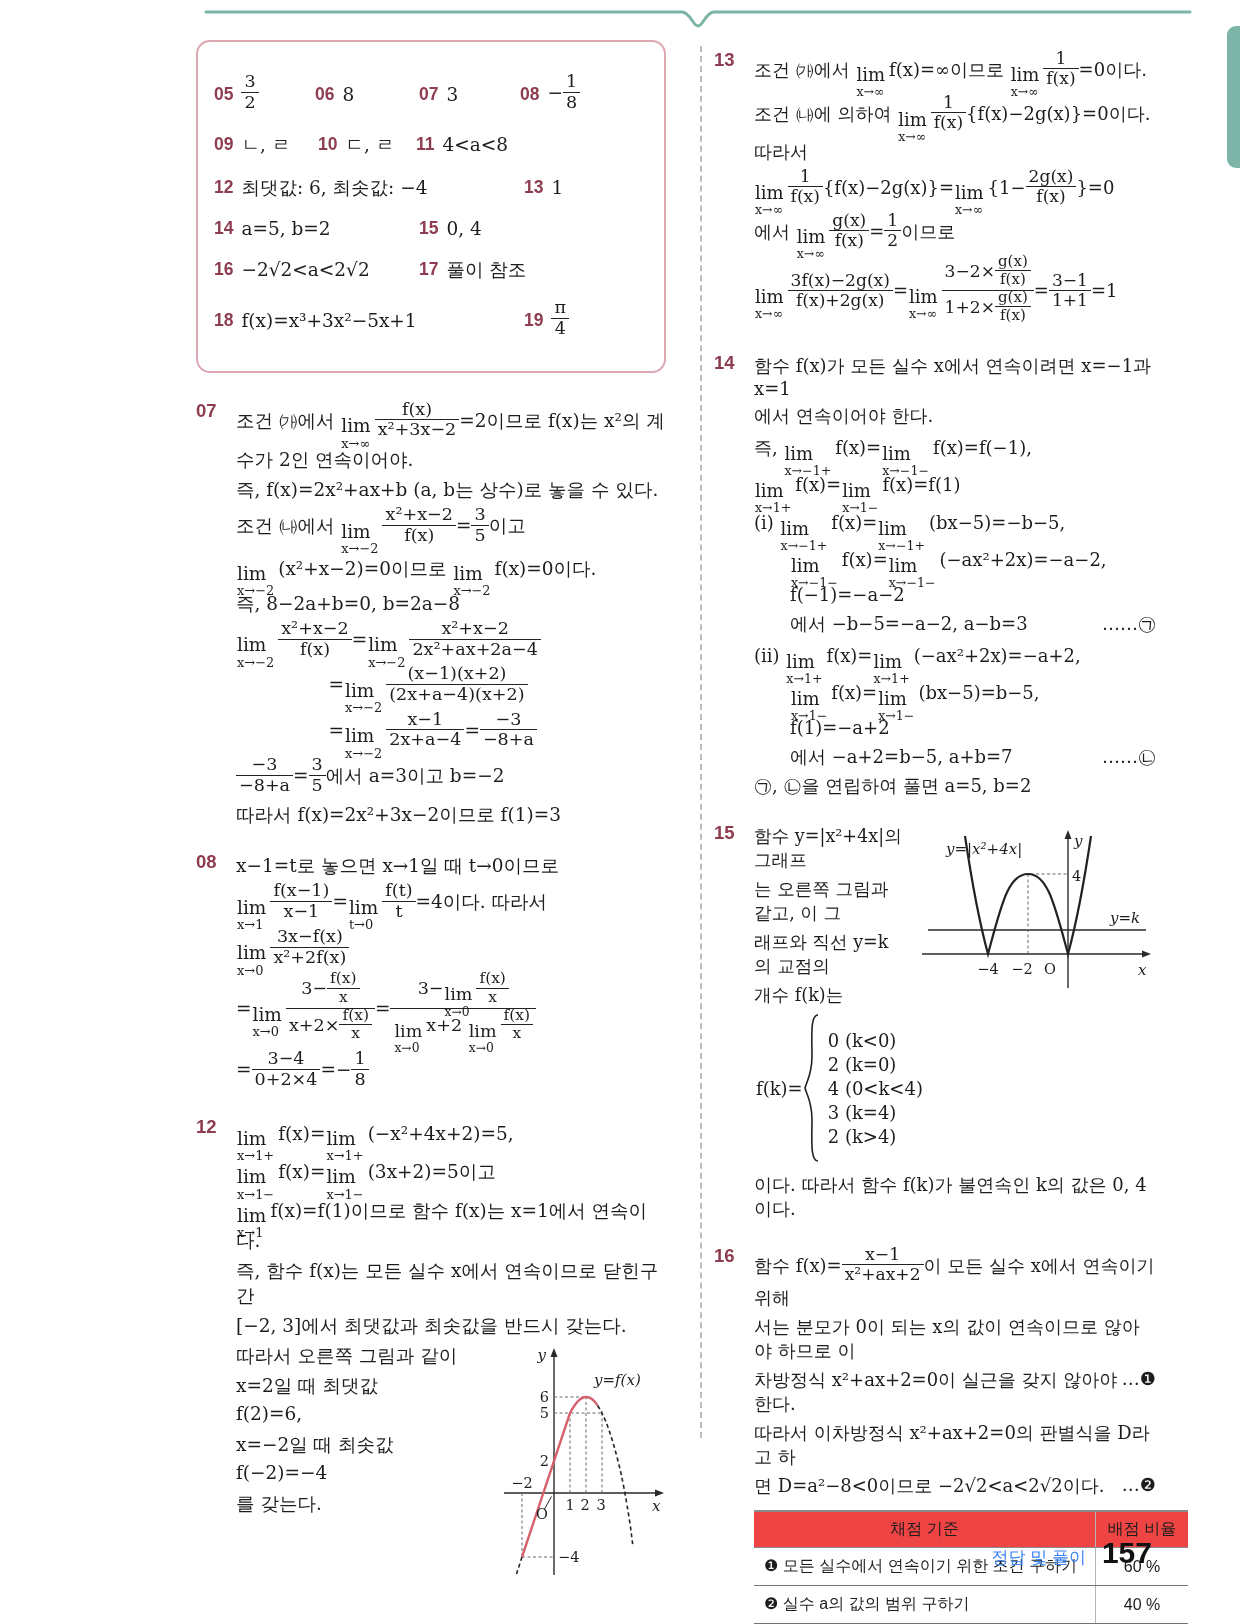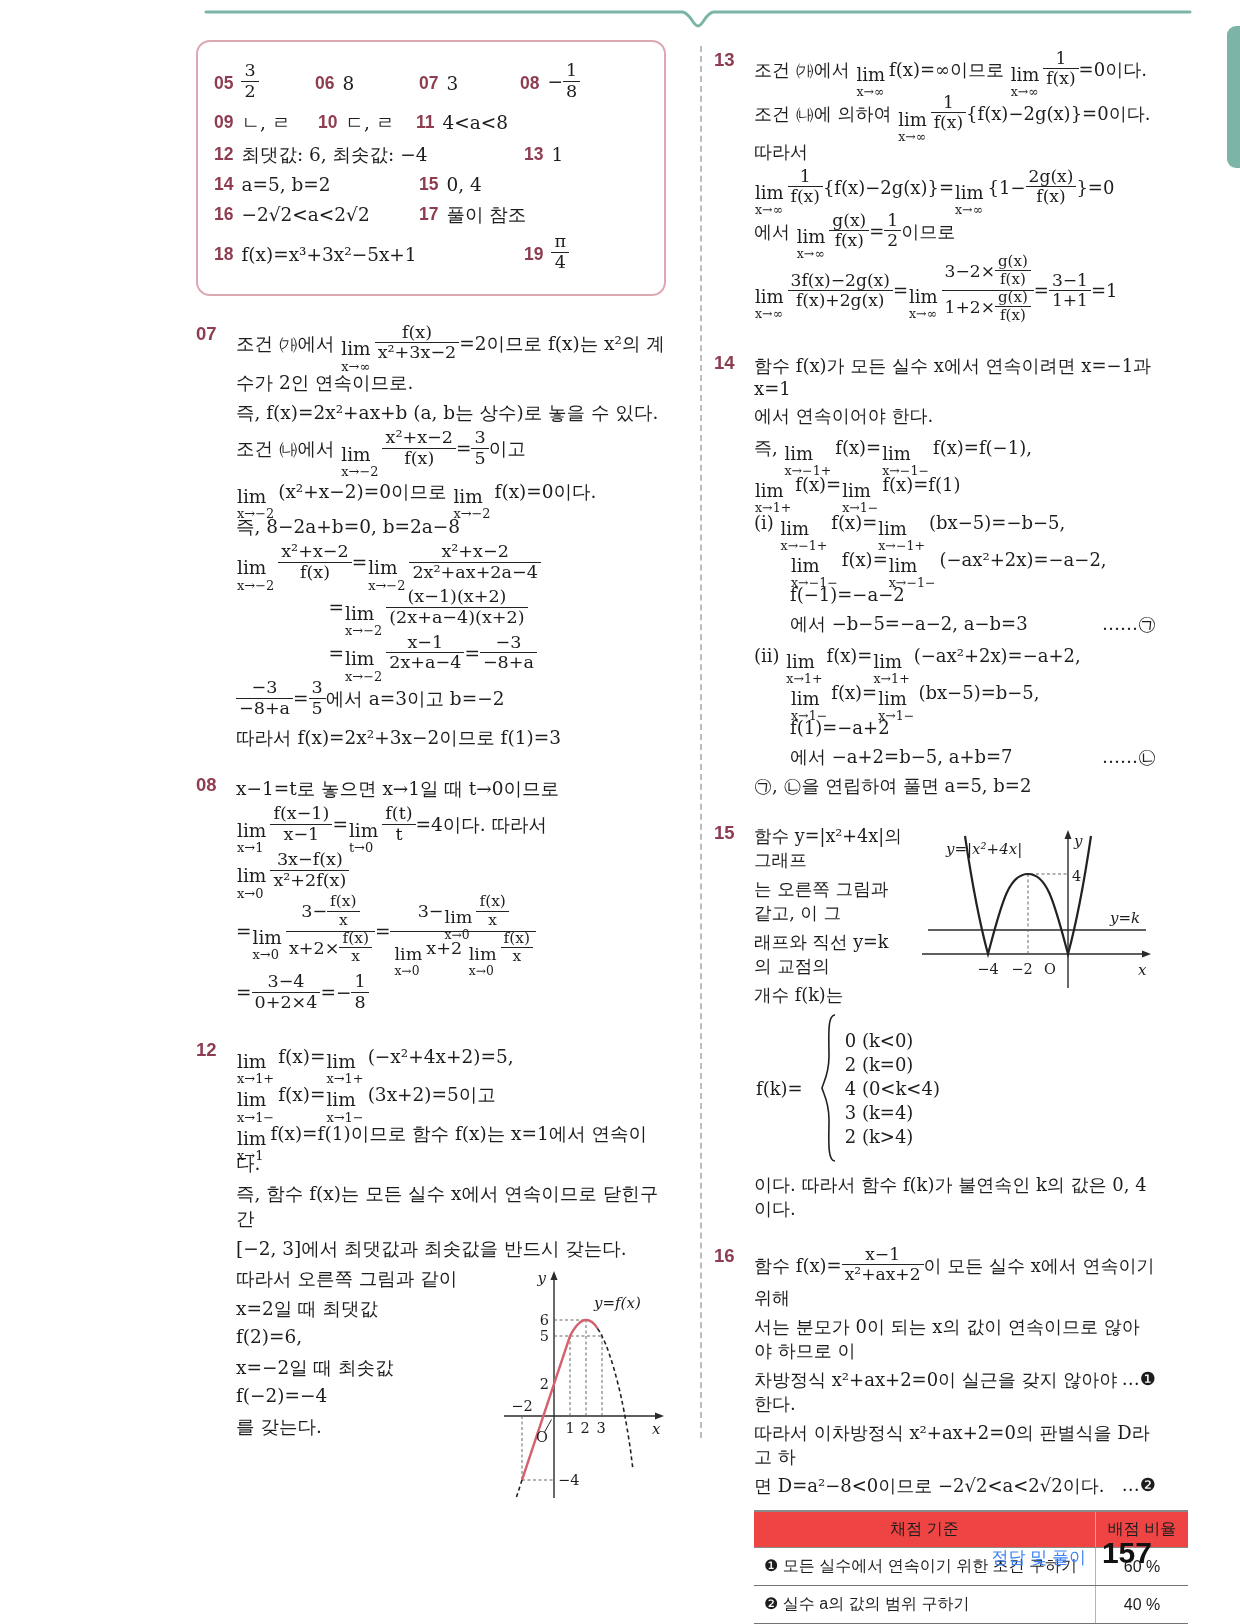--- a/index.html
+++ b/index.html
@@ -10,21 +10,21 @@
   }
   .topline{position:absolute;left:204px;top:8px;}
   .side-tab{position:absolute;right:0;top:26px;width:13px;height:142px;
     background:#7cb4a8;border-radius:9px 0 0 9px;}
   .divider{position:absolute;left:700px;top:46px;height:1392px;border-left:2px dashed #bcbcbc;}
   .col-left{position:absolute;left:196px;top:40px;width:470px;}
   .col-right{position:absolute;left:714px;top:46px;width:442px;font-size:18px;}
 
   
   .ansbox{border:2px solid #dca8b2;border-radius:14px;padding:14px 8px 12px 16px;margin-bottom:24px;}
-  .arow{display:flex;align-items:center;margin:7px 0;}
+  .arow{display:flex;align-items:center;margin:18px 0;}
   .ans{display:flex;align-items:center;gap:8px;}
   .an{font-family:"Liberation Sans",sans-serif;font-weight:bold;color:#8e3d51;font-size:17.5px;}
   .w101{width:101px;flex:none}.w104{width:104px;flex:none}.w98{width:98px;flex:none}
   .w205{width:205px;flex:none}.w310{width:310px;flex:none}
 
   
   .sol{display:flex;margin-bottom:16px;}
   .sol-num{flex:none;width:40px;font-family:"Liberation Sans",sans-serif;font-weight:bold;
     color:#8e3d51;font-size:18.5px;padding-top:3px;}
   .sol-body{flex:1;min-width:0;}
@@ -46,21 +46,21 @@
   .gd{stroke:#666;stroke-width:1;stroke-dasharray:3 2.5;fill:none;}
   .rc{stroke:#d5616f;stroke-width:2.4;fill:none;}
   .bd{stroke:#222;stroke-width:1.6;stroke-dasharray:4 3;fill:none;}
   .crv{stroke:#222;stroke-width:2.2;fill:none;}
   .gt{font-family:"DejaVu Serif",serif;font-size:15px;font-style:italic;fill:#1d1d1d;}
   .gn{font-family:"DejaVu Serif",serif;font-size:14.5px;fill:#1d1d1d;}
   .arrowhead{fill:#2a2a2a;}
 
   
   .pw{display:flex;align-items:center;margin:4px 0 4px 2px;}
-  .pw-lhs{margin-right:17px;}
+  .pw-lhs{margin-right:0;}
   .pw-cases{margin-left:8px;}
   .pw-cases .mline{margin:3px 0;min-height:0;}
   .s15text{font-size:17.6px;}
 
   
   .score{width:434px;border-collapse:collapse;margin:12px 0 16px;
     font-family:"Liberation Sans",sans-serif;font-size:16px;}
   .score th{background:#ef4444;font-weight:normal;padding:7px 0;
     border-top:2px solid #8a8a8a;border-bottom:1px solid #8a8a8a;}
   .score td{padding:8px 10px;border-bottom:1px solid #737373;}
@@ -171,21 +171,21 @@
     <div class="sol">
       <div class="sol-num">07</div>
       <div class="sol-body">
           <div class="mline">조건 ㈎에서 <span class="lim">
               <span class="lt">lim</span>
               <span class="lu">x→∞</span>
             </span><span class="fr">
               <span class="n">f(x)</span>
               <span class="d">x²+3x−2</span>
             </span>=2이므로 f(x)는 x²의 계</div>
-          <div class="mline">수가 2인 연속이므로.</div>
+          <div class="mline">수가 2인 연속이어야.</div>
           <div class="mline">즉, f(x)=2x²+ax+b (a, b는 상수)로 놓을 수 있다.</div>
           <div class="mline">조건 ㈏에서 <span class="lim">
               <span class="lt">lim</span>
               <span class="lu">x→−2</span>
             </span><span class="fr">
               <span class="n">x²+x−2</span>
               <span class="d">f(x)</span>
             </span>=<span class="fr">
               <span class="n">3</span>
               <span class="d">5</span>

